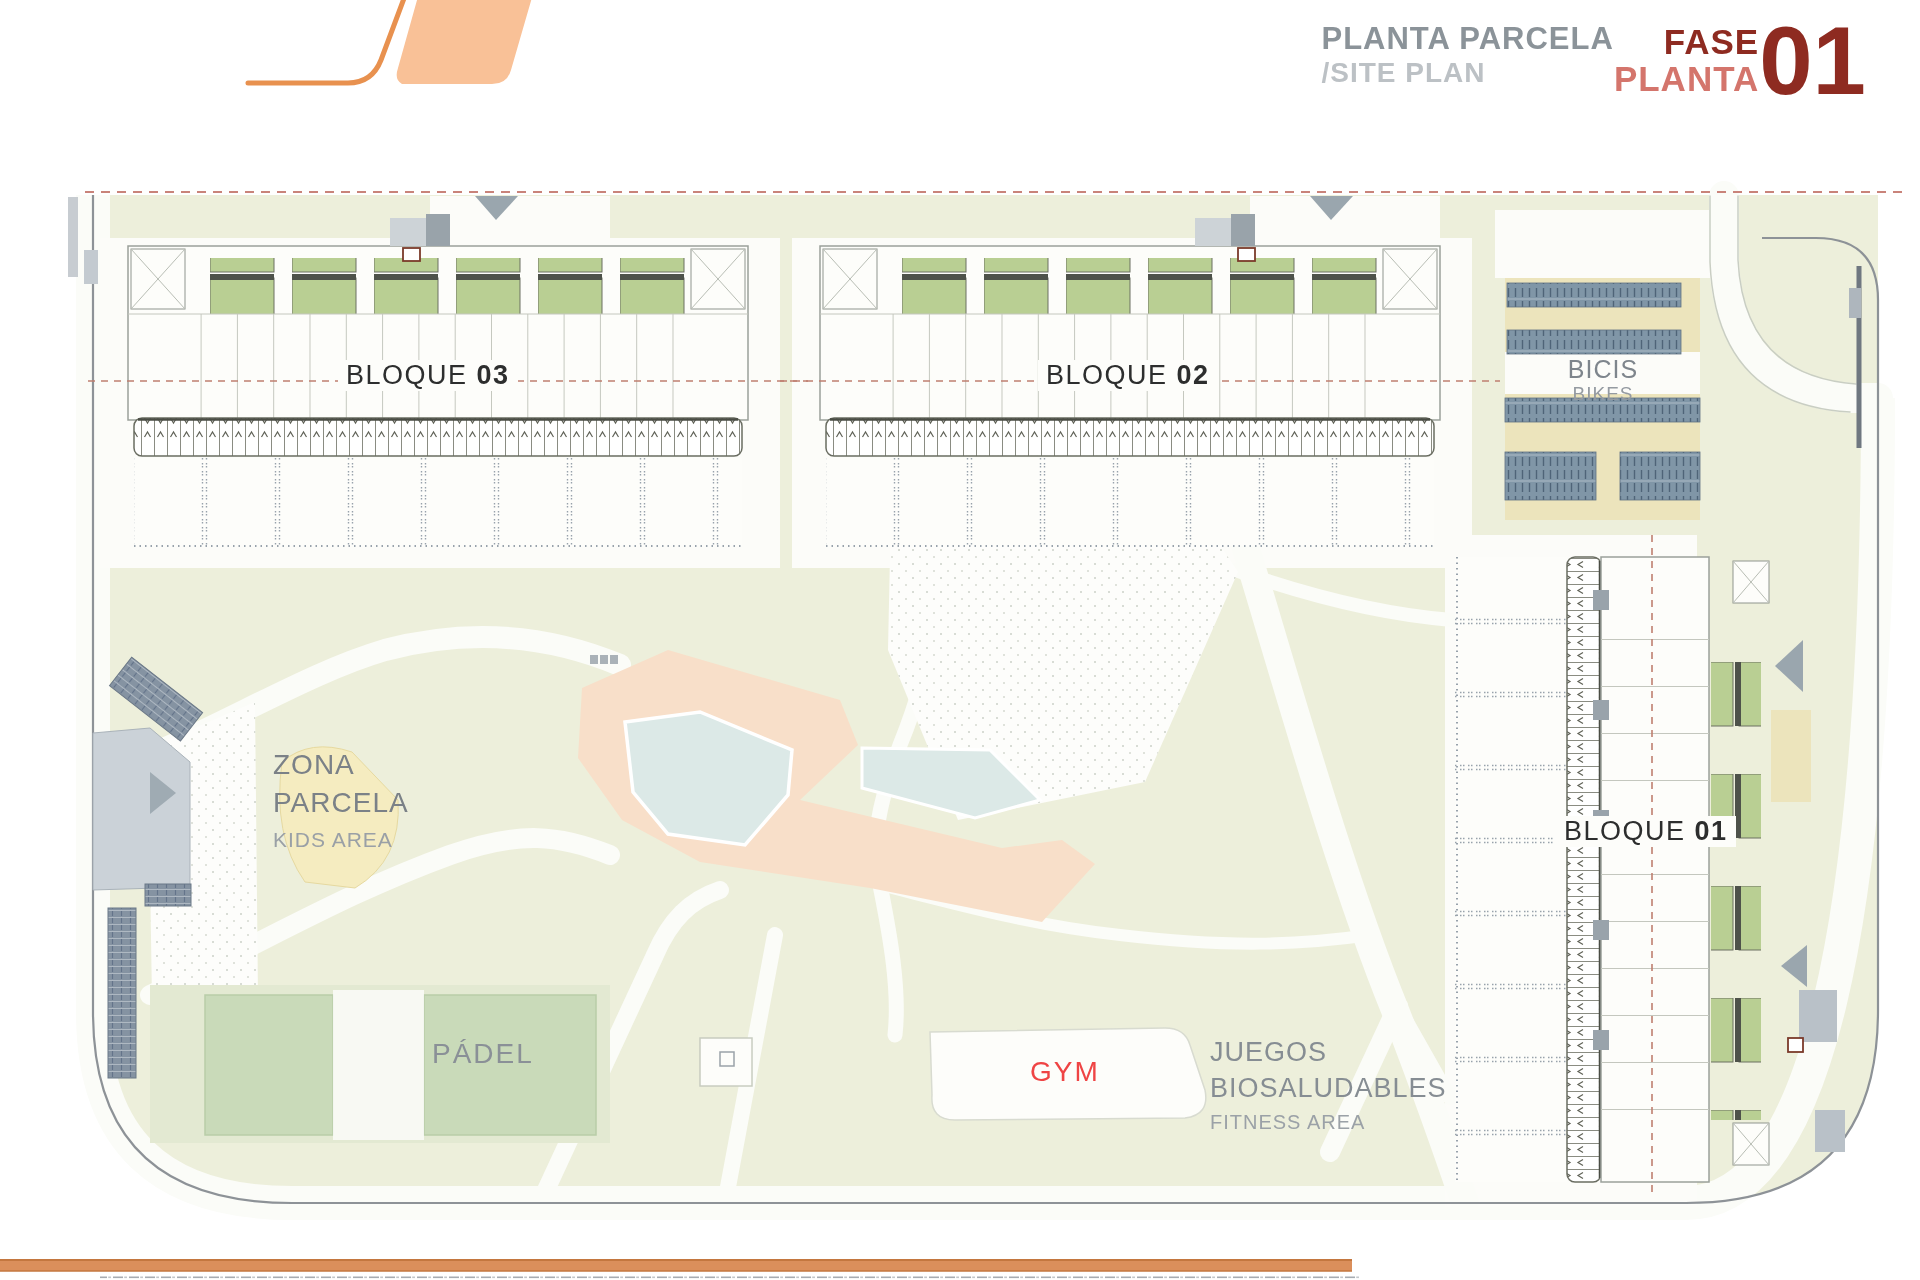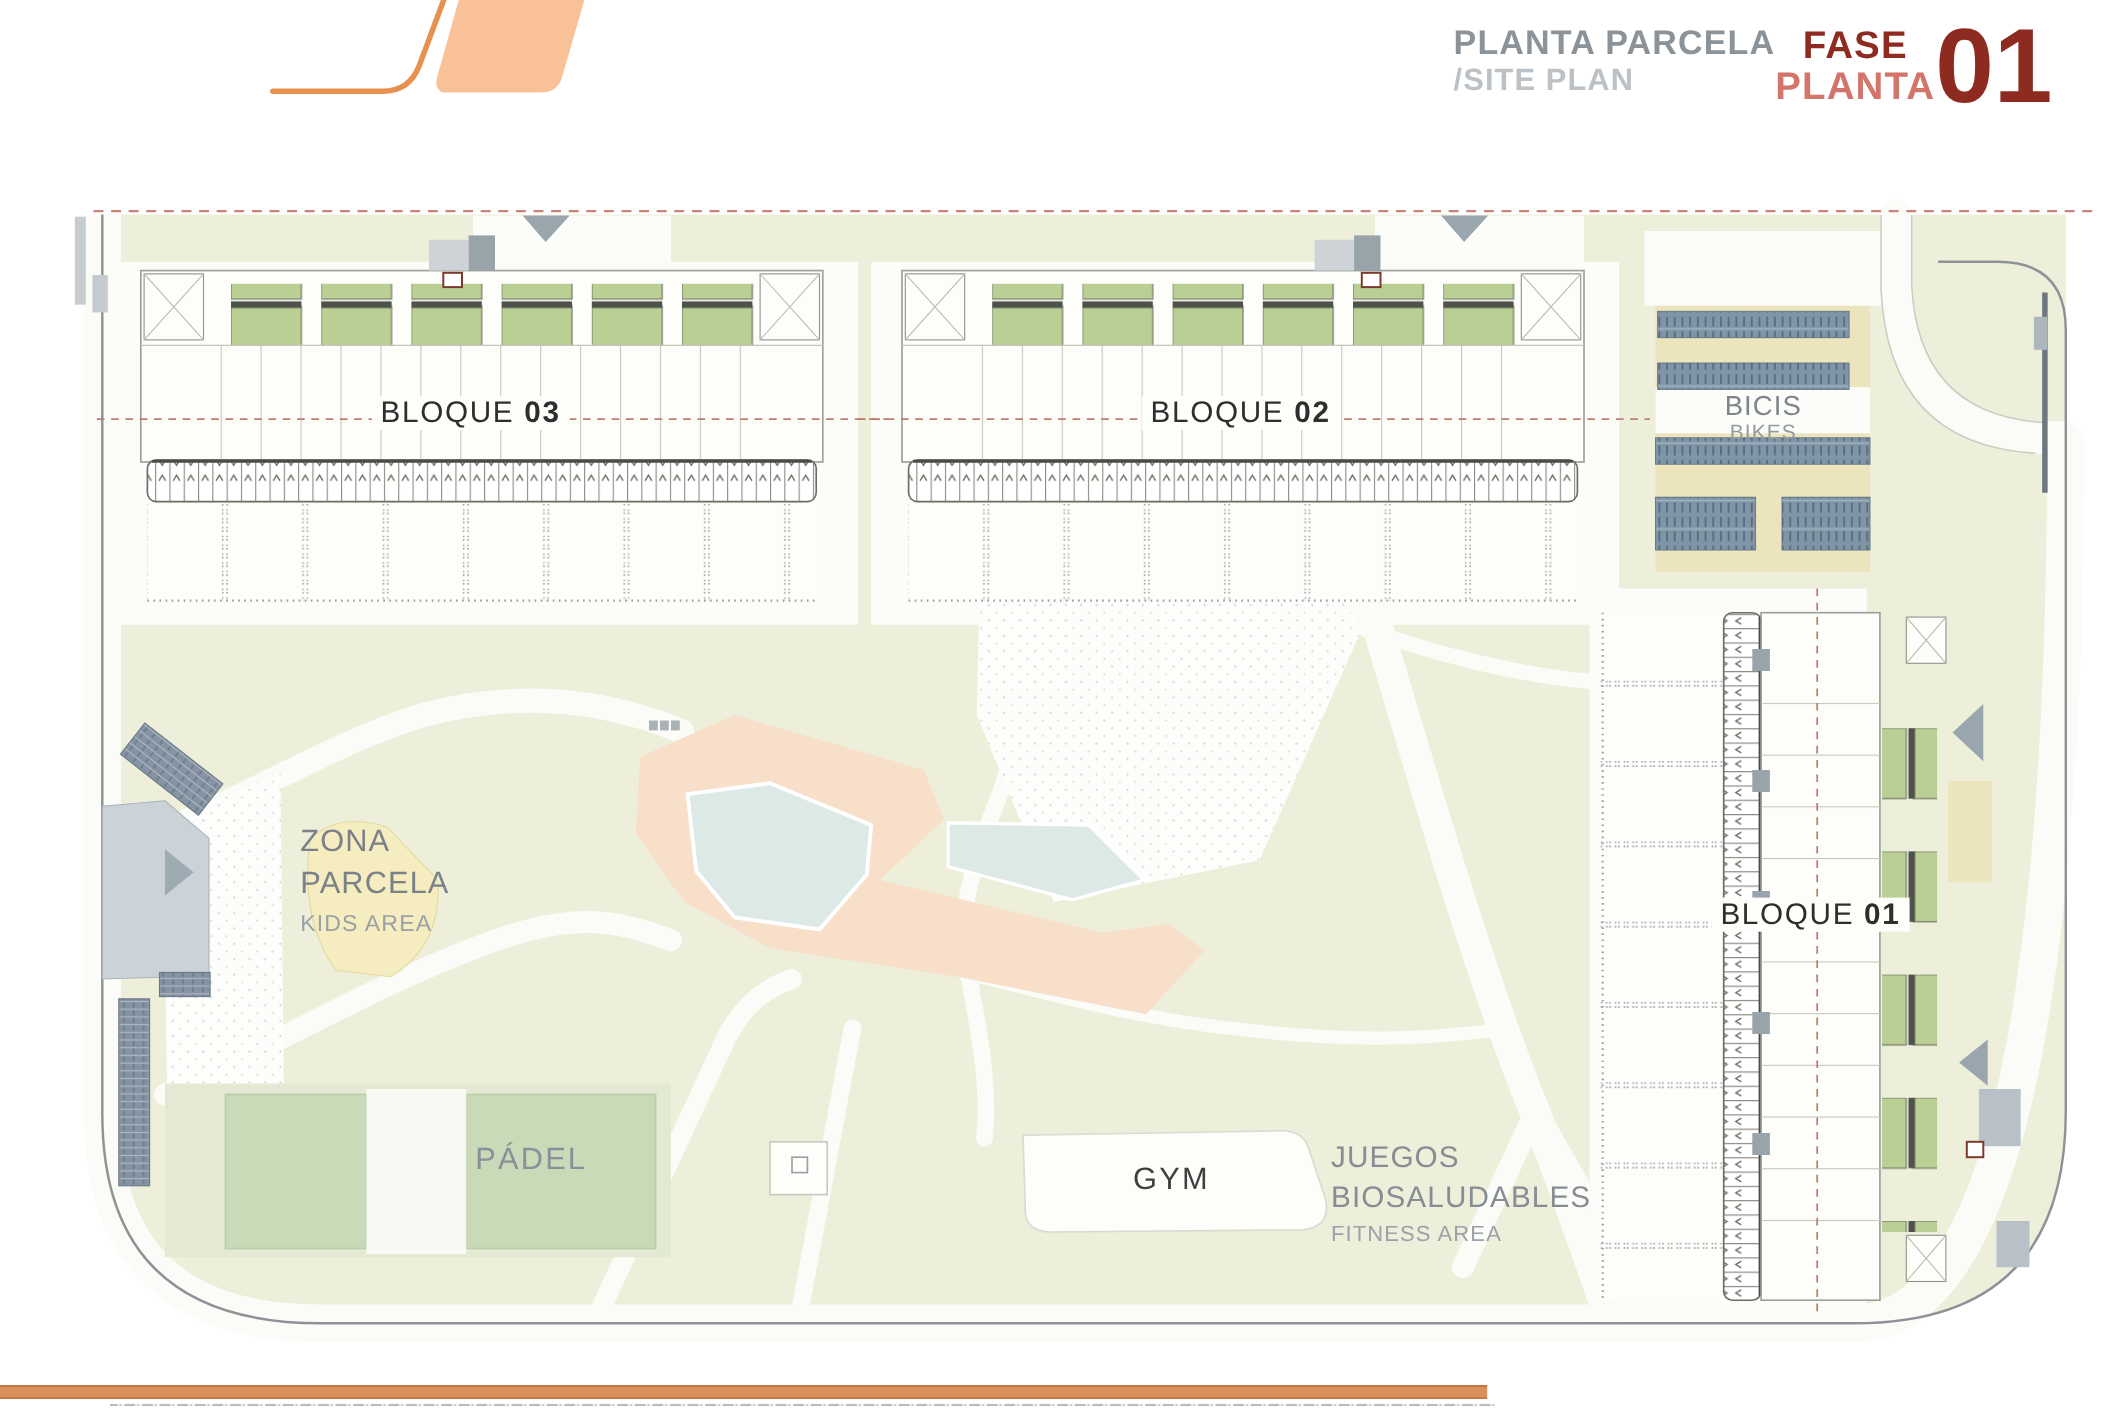--- a/index.html
+++ b/index.html
@@ -8,21 +8,21 @@
   #plan-svg{position:absolute;left:0;top:0;}
   .lbl{position:absolute;white-space:nowrap;letter-spacing:1px;color:#868d93;}
   .lbl .sub{letter-spacing:1px;}
   .block-label{font-size:27px;color:#2d2e2e;letter-spacing:1.5px;background:#fdfdfa;padding:0 8px;}
   .block-label b{font-weight:700;text-align:center;}
   
   #header{position:absolute;top:22px;right:54px;display:flex;align-items:flex-start;}
   #header .titles{text-align:left;line-height:1.12;}
   .title-primary{font-size:31px;font-weight:700;color:#8b9399;letter-spacing:1px;}
   .title-secondary{font-size:28px;font-weight:700;color:#bcc1c5;letter-spacing:1px;}
-  #header .phase{text-align:center;line-height:1.05;margin-top:2px;}
+  #header .phase{text-align:right;line-height:1.05;margin-top:2px;}
   .phase-primary{font-size:35px;font-weight:800;color:#8e2b21;letter-spacing:1px;}
   .phase-secondary{font-size:35px;font-weight:800;color:#d4756c;letter-spacing:1px;}
   .phase-number{font-size:96px;font-weight:700;color:#8e2b21;line-height:0.82;letter-spacing:0;}
 </style>
 </head>
 <body>
 
 <div id="stage">
 
 <svg id="plan-svg" width="1920" height="1280" viewBox="0 0 1920 1280">
@@ -291,21 +291,21 @@
 
 <div class="lbl" style="left:273px;top:746px;line-height:1.35;">
   <div style="font-size:28px;color:#7b8187;">ZONA</div>
   <div style="font-size:28px;color:#7b8187;">PARCELA</div>
   <div class="sub" style="font-size:21px;color:#9aa0a6;margin-top:4px;">KIDS AREA</div>
 </div>
 
 
 <div class="lbl" style="left:432px;top:1038px;font-size:28px;letter-spacing:2px;color:#8a9097;">PÁDEL</div>
 
-<div class="lbl" style="left:1030px;top:1056px;font-size:28px;letter-spacing:2px;color:#404040;">GYM</div>
+<div class="lbl" style="left:1030px;top:1056px;font-size:28px;letter-spacing:2px;color:#ef4444;">GYM</div>
 
 <div class="lbl" style="left:1210px;top:1034px;line-height:1.35;">
   <div style="font-size:27px;color:#868d93;">JUEGOS</div>
   <div style="font-size:27px;color:#868d93;">BIOSALUDABLES</div>
   <div class="sub" style="font-size:20px;color:#9ba1a7;margin-top:2px;">FITNESS AREA</div>
 </div>
 
 </div>
 
 </body></html>

